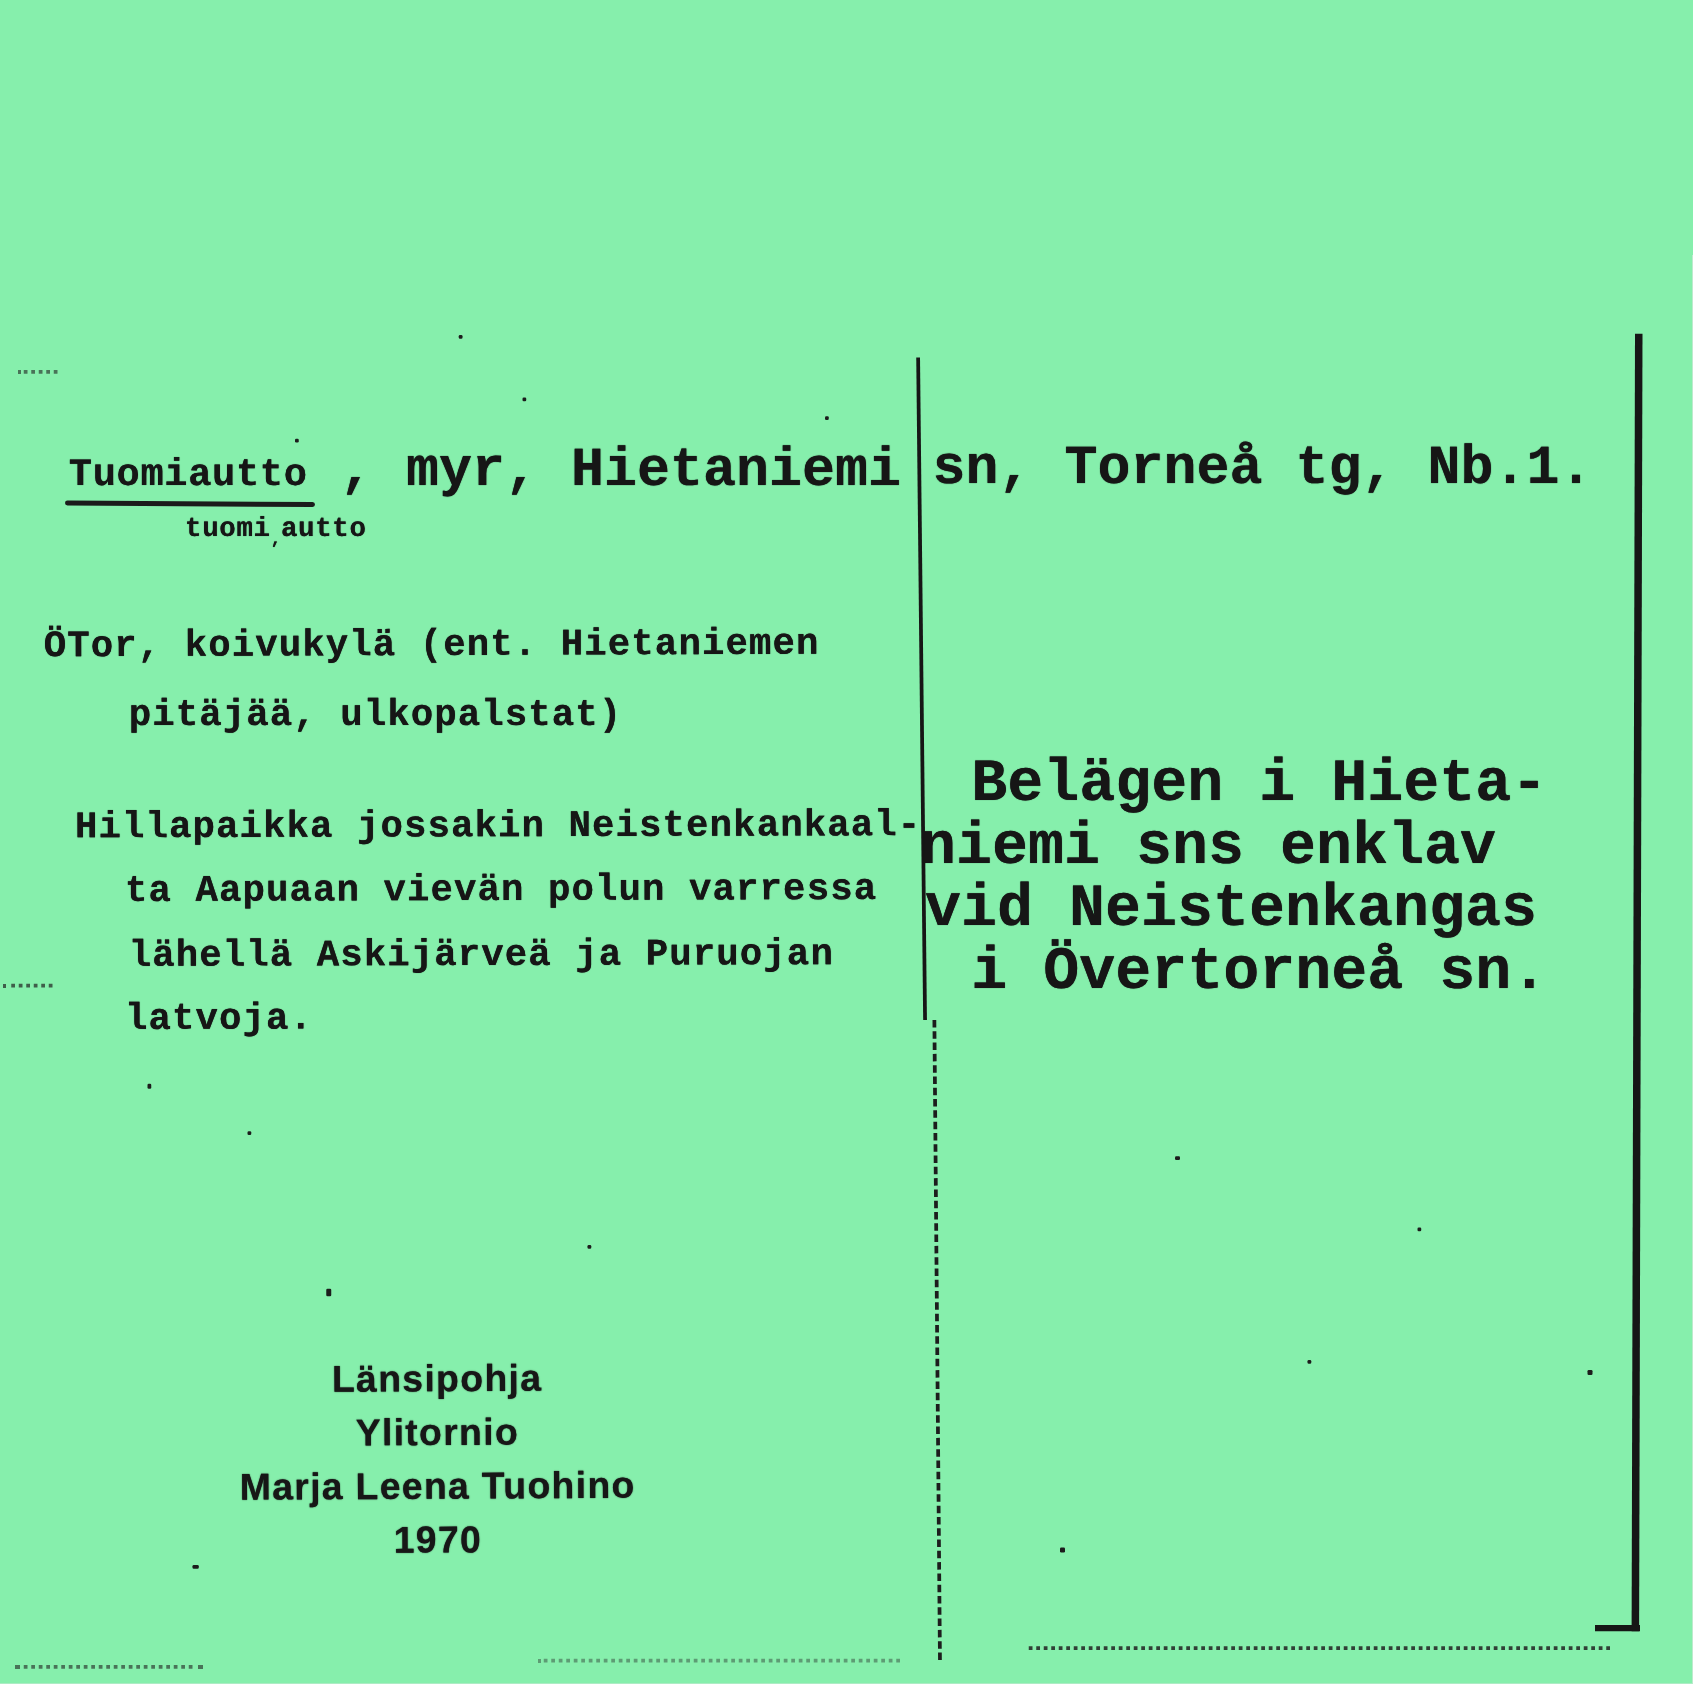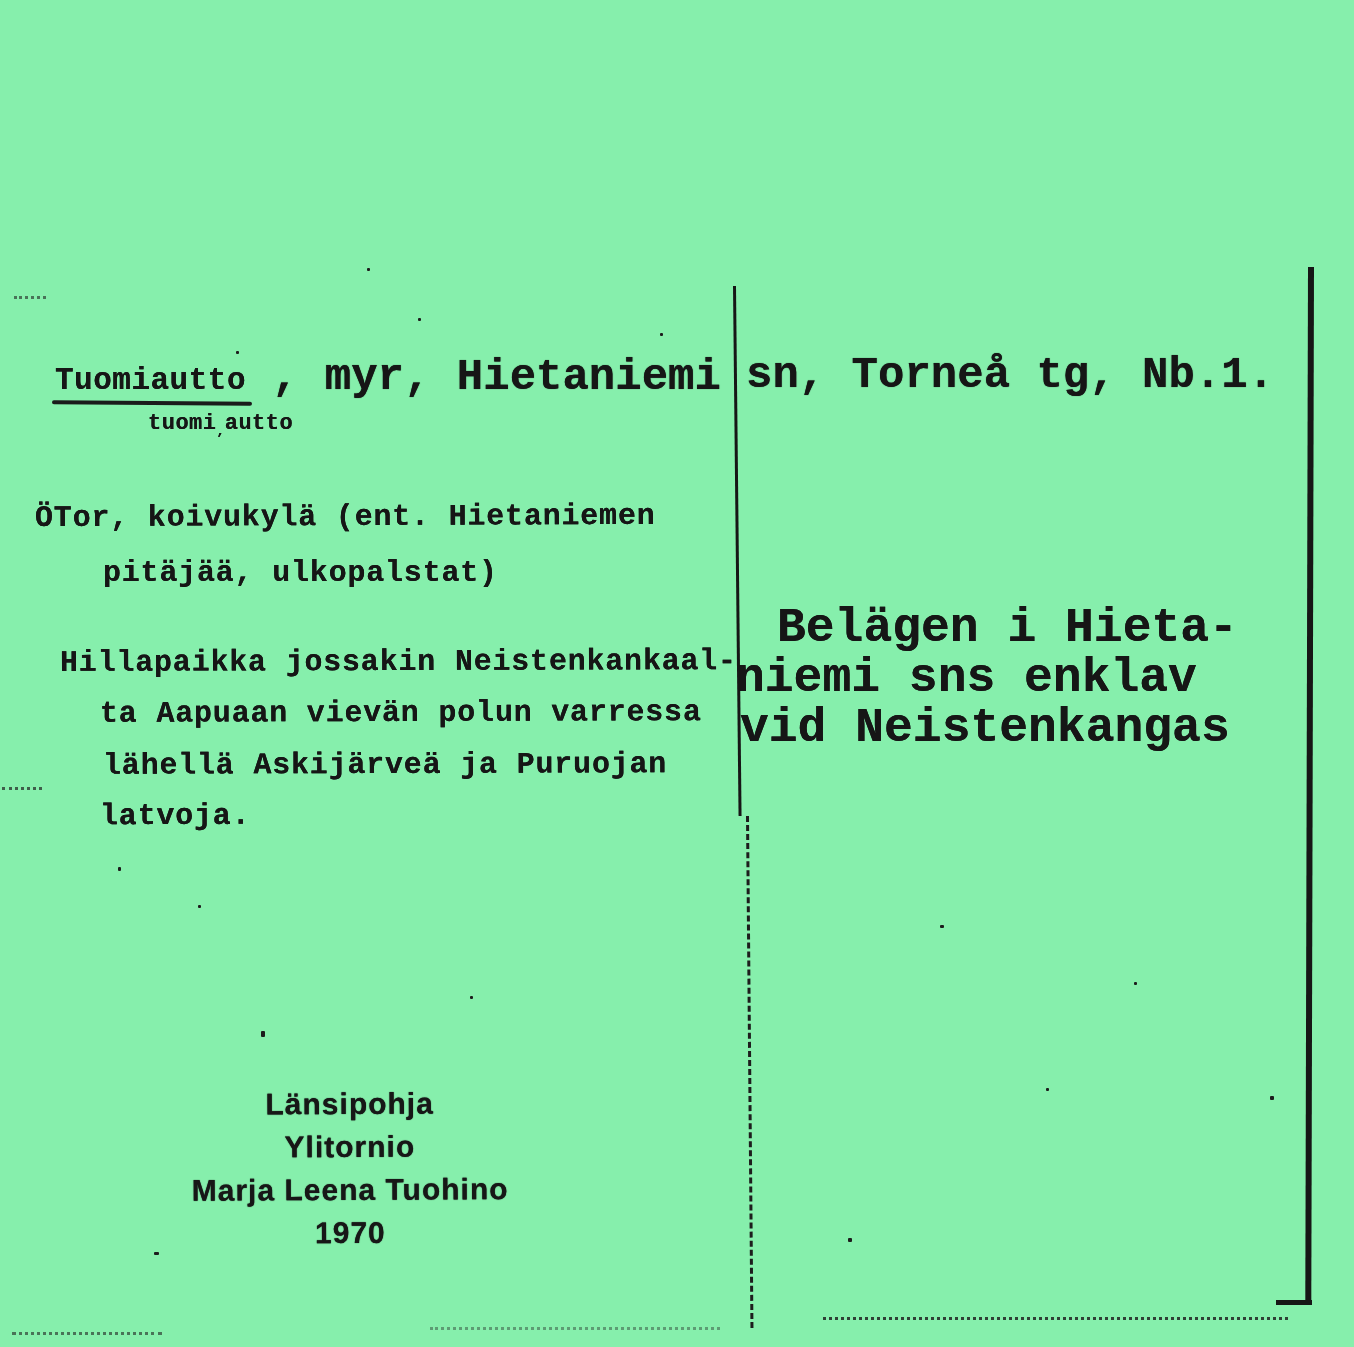--- a/index.html
+++ b/index.html
@@ -92,20 +92,21 @@
   <span class="tw" style="left:103px; top:556px;">pitäjää, ulkopalstat)</span>
 
   <span class="tw desc-line" style="left:60px; top:645px;">Hillapaikka jossakin Neistenkankaal-</span>
   <span class="tw desc-line" style="left:100px; top:696px;">ta Aapuaan vievän polun varressa</span>
   <span class="tw desc-line" style="left:103px; top:748px;">lähellä Askijärveä ja Puruojan</span>
   <span class="tw desc-line" style="left:100px; top:799px;">latvoja.</span>
 
   <span class="tw note-line" style="left:777px; top:601px;">Belägen i Hieta-</span>
   <span class="tw note-line" style="left:736px; top:651px;">niemi sns enklav</span>
   <span class="tw note-line" style="left:740px; top:701px;">vid Neistenkangas</span>
+  <span class="tw note-line" style="left:777px; top:751px;">i Övertorneå sn.</span>
 
   <div class="stamp">
     <div>Länsipohja</div>
     <div>Ylitornio</div>
     <div>Marja Leena Tuohino</div>
     <div>1970</div>
   </div>
 
   <div class="artifact-dotted" style="left:823px; top:1317px; width:465px; opacity:.85;"></div>
   <div class="artifact-dotted" style="left:430px; top:1327px; width:290px; opacity:.4;"></div>

